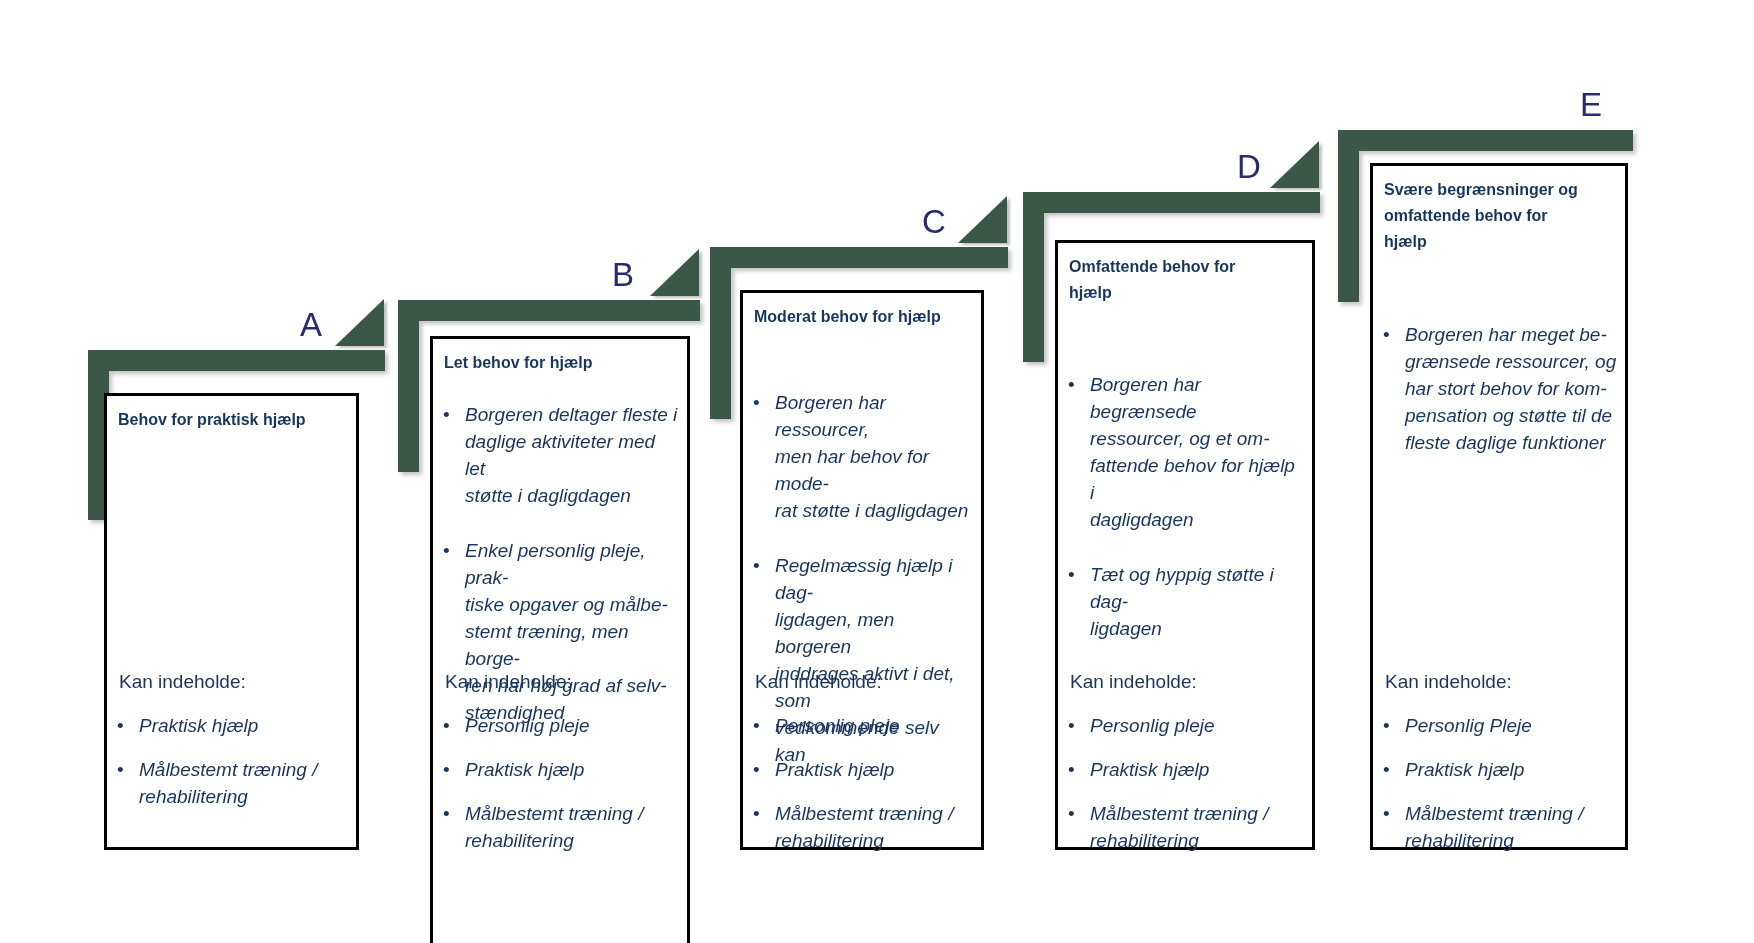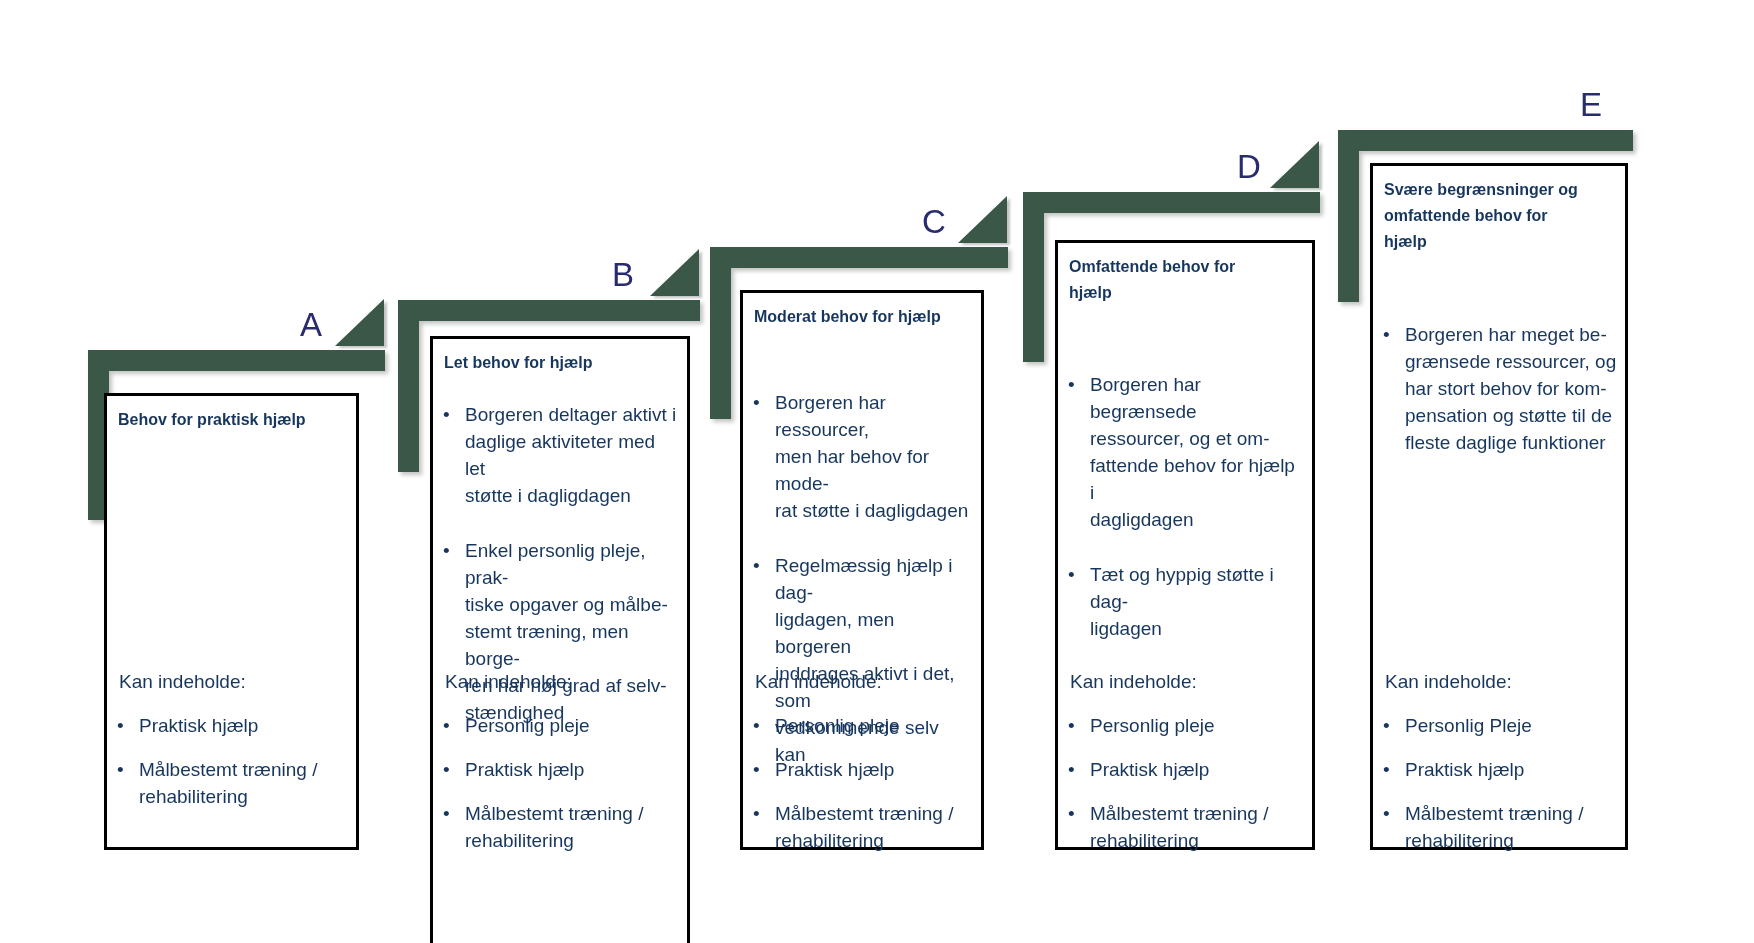--- a/index.html
+++ b/index.html
@@ -38,21 +38,21 @@
     color:var(--navy,#17365D);
   }
   .desc,.kan{position:absolute;left:0;right:0;padding:0 8px 0 10px;}
   .bullet-item{
     display:flex;align-items:flex-start;
     margin-bottom:28px;
     font-size:19px;line-height:27px;
   }
   .kan .bullet-item{margin-bottom:17px;}
   .bullet-marker{width:22px;flex:0 0 22px;}
-  .bullet-text{white-space:pre-line;flex:1;}
+  .bullet-text{white-space:pre-line;flex:1;font-style:italic;}
   .kan-label{
     font-size:19px;line-height:27px;
     margin-bottom:17px;
     padding-left:2px;
   }
 </style>
 </head>
 <body>
 
 <div class="stage" id="stage">
@@ -82,21 +82,21 @@
       <svg class="lshape" width="302" height="172" style="left: 398px; top: 300px;">
         <path d="M0 0 H302 V21 H21 V172 H0 Z" fill="#3A5748"></path>
       </svg>
       <div class="step-letter" style="left: 612px; top: 257px;">B</div>
       <div class="tri" style="left: 650px; top: 249px;"></div>
       <div class="card" style="left: 430px; top: 336px; width: 260px; height: 632px;">
         <div class="card-title">Let behov for hjælp</div>
         <div class="desc" style="top: 62px;">
           <div class="bullet-item">
             <span class="bullet-marker">•</span>
-            <span class="bullet-text">Borgeren deltager aktivt i
+            <span class="bullet-text">Borgeren deltager fleste i
 daglige aktiviteter med let
 støtte i dagligdagen</span>
           </div>
           <div class="bullet-item">
             <span class="bullet-marker">•</span>
             <span class="bullet-text">Enkel personlig pleje, prak-
 tiske opgaver og målbe-
 stemt træning, men borge-
 ren har høj grad af selv-
 stændighed</span>

